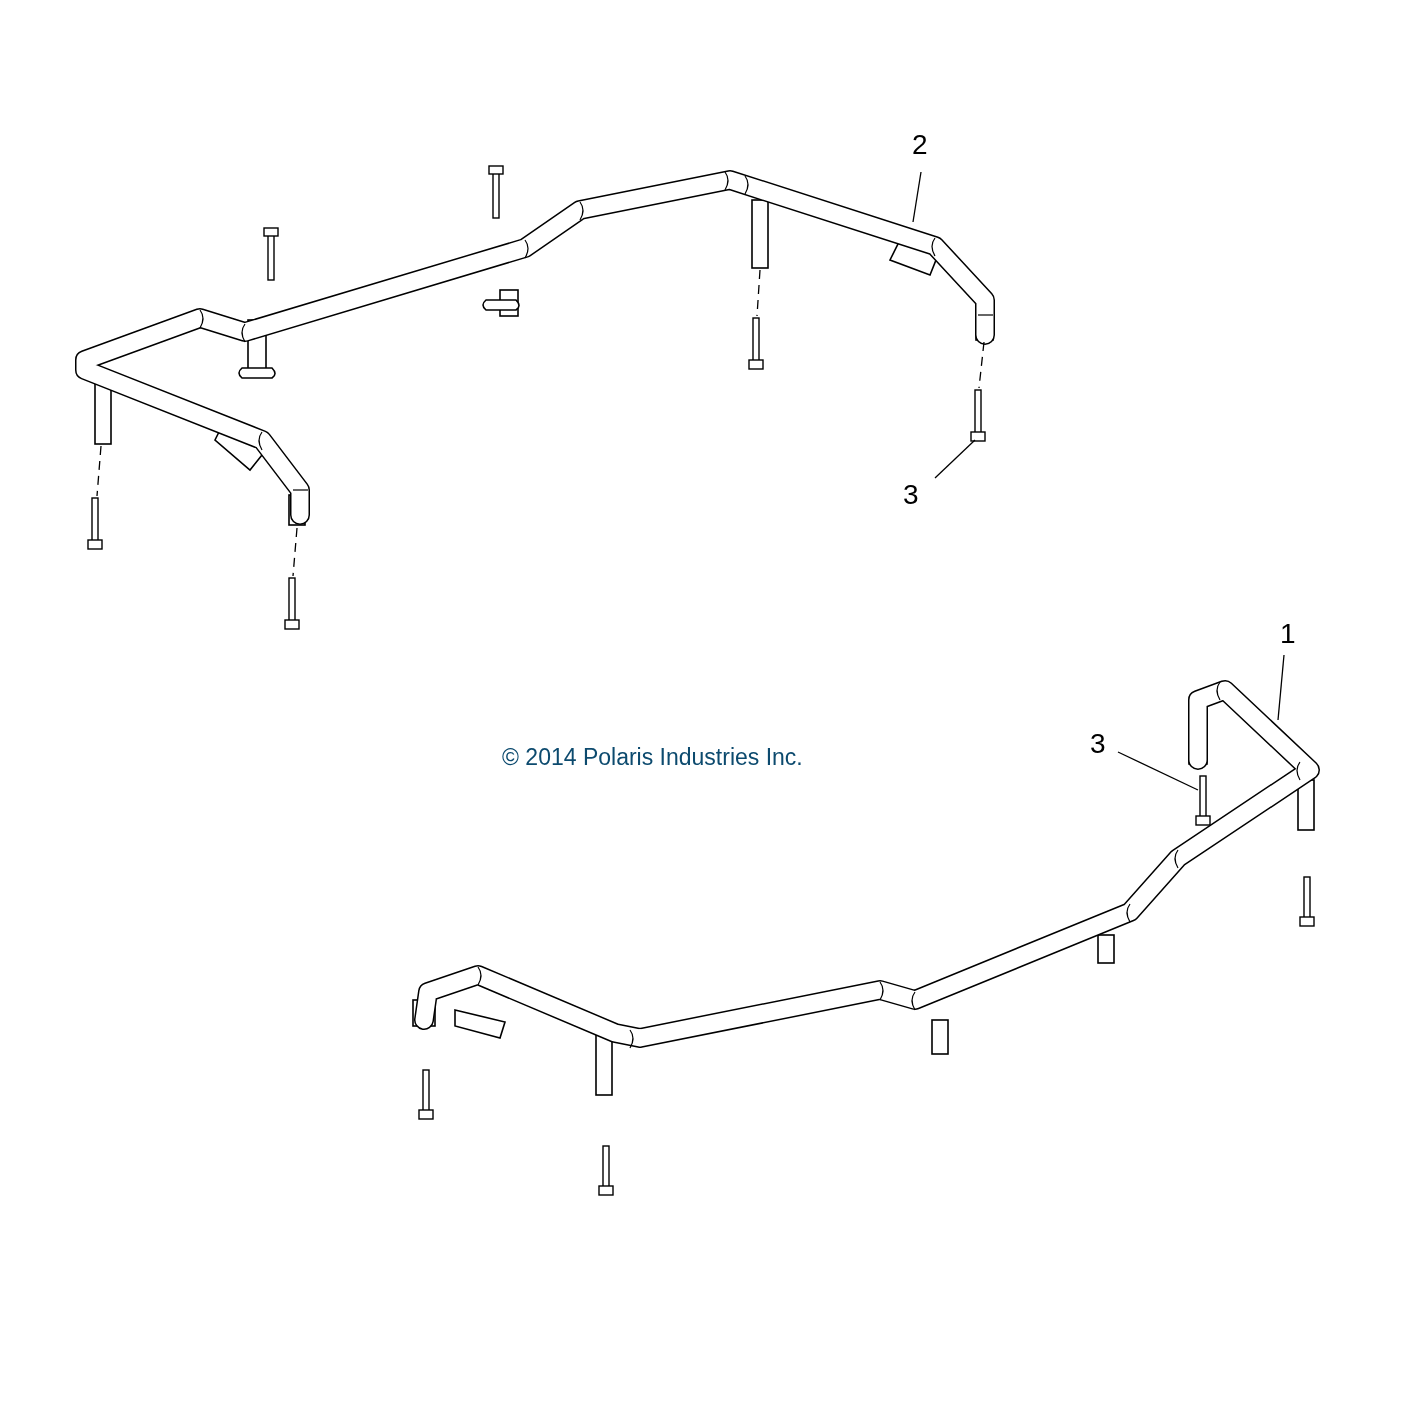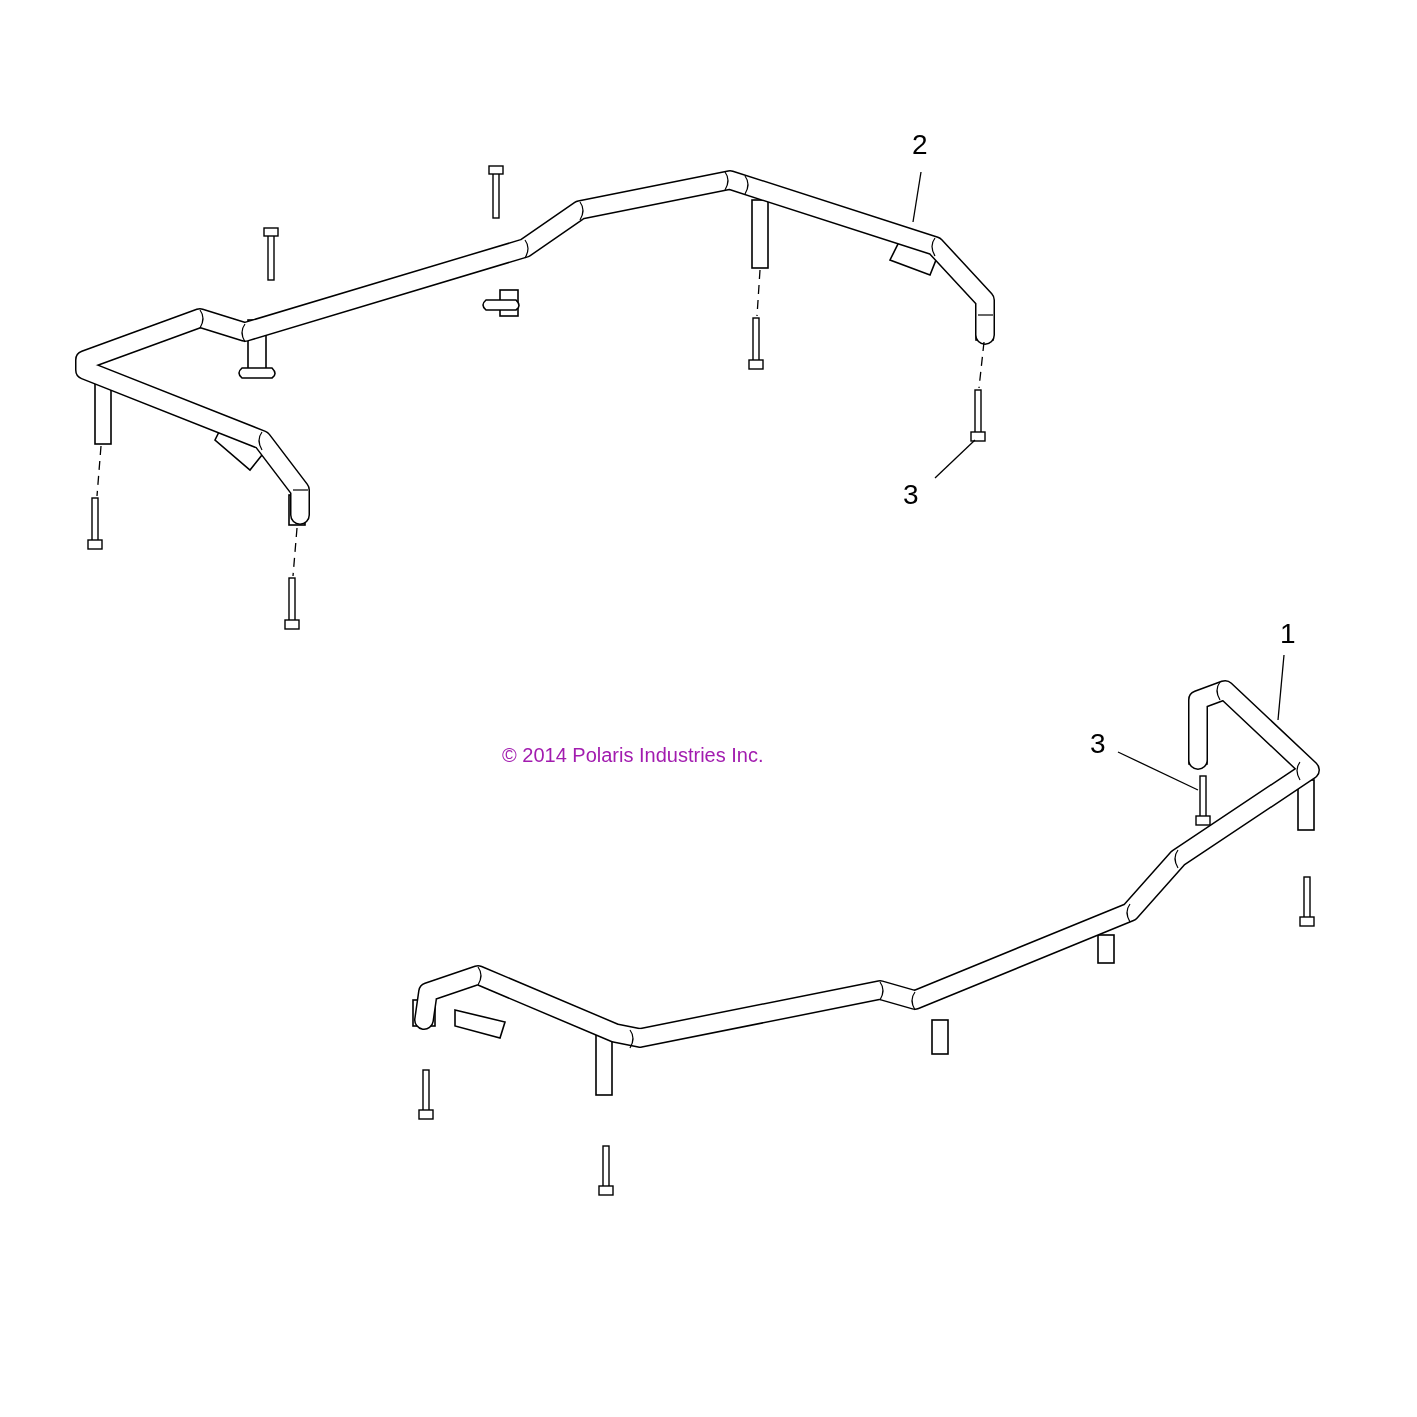--- a/index.html
+++ b/index.html
@@ -1,19 +1,19 @@
 <!DOCTYPE html>
 <html><head>
 <meta charset="utf-8">
 <style>
   html,body{margin:0;padding:0;background:#ffffff;}
   body{width:1417px;height:1417px;position:relative;overflow:hidden;font-family:"Liberation Sans",sans-serif;}
   svg{position:absolute;left:0;top:0;}
   .callout{position:absolute;font-size:28px;color:#000;line-height:1;}
-  .copyright{position:absolute;left:502px;top:744px;font-size:20px;color:#a21caf;white-space:nowrap;}
+  .copyright{position:absolute;left:502px;top:744px;font-size:23px;color:#0c4a6e;white-space:nowrap;}
   .tube-out{fill:none;stroke:#000;stroke-width:20;stroke-linecap:round;stroke-linejoin:round;}
   .tube-in{fill:none;stroke:#fff;stroke-width:17;stroke-linecap:round;stroke-linejoin:round;}
   .leg{fill:#fff;stroke:#000;stroke-width:1.6;}
   .bolt{fill:#fff;stroke:#000;stroke-width:1.4;}
   .dash{stroke:#000;stroke-width:1.3;stroke-dasharray:9 6;}
   .leader{stroke:#000;stroke-width:1.3;}
 </style>
 </head>
 <body>
 

